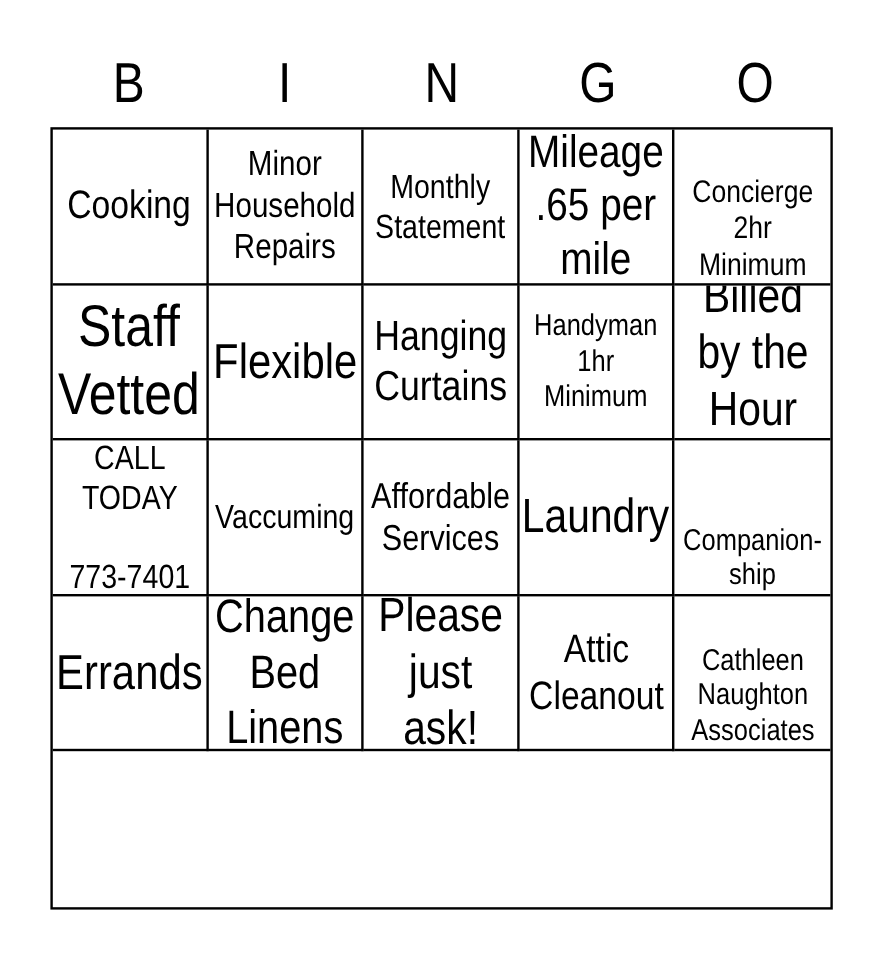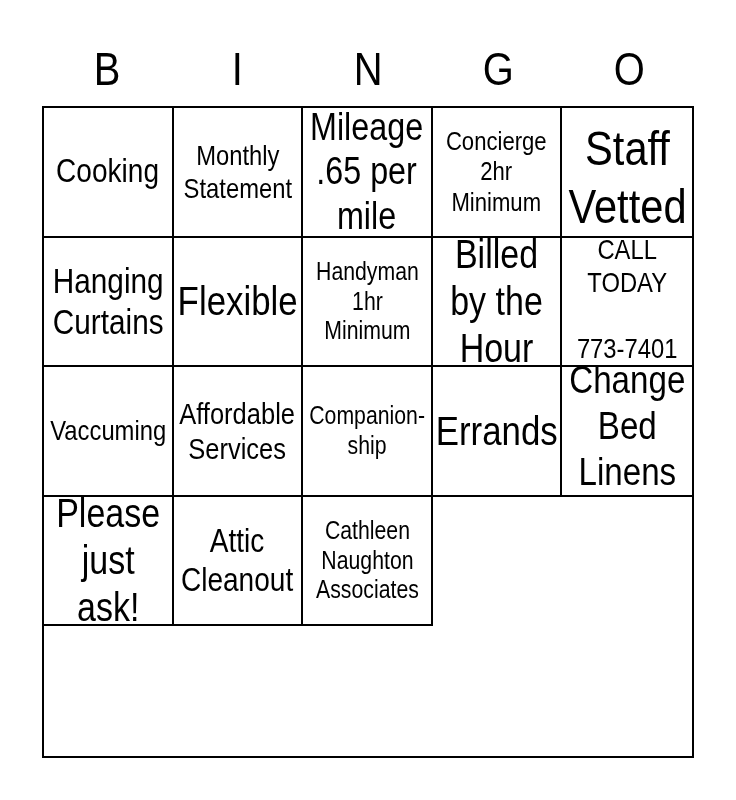--- a/index.html
+++ b/index.html
@@ -64,20 +64,27 @@
     <div class="bingo-letter">G</div>
     <div class="bingo-letter">O</div>
   </div>
 <div class="bingo-grid">
     <div class="cell">
       <div class="cell-inner" style="font-size: 33px;">
         <div class="cell-line">Cooking</div>
       </div>
     </div>
     <div class="cell">
+      <div class="cell-inner" style="font-size: 29px;">
+        <div class="cell-line">Minor</div>
+        <div class="cell-line">Household</div>
+        <div class="cell-line">Repairs</div>
+      </div>
+    </div>
+    <div class="cell">
       <div class="cell-inner" style="font-size: 28px;">
         <div class="cell-line">Monthly</div>
         <div class="cell-line">Statement</div>
       </div>
     </div>
     <div class="cell">
       <div class="cell-inner" style="font-size: 38px;">
         <div class="cell-line">Mileage</div>
         <div class="cell-line">.65 per</div>
         <div class="cell-line">mile</div>
@@ -90,28 +97,28 @@
         <div class="cell-line">Minimum</div>
       </div>
     </div>
     <div class="cell">
       <div class="cell-inner" style="font-size: 49px;">
         <div class="cell-line">Staff</div>
         <div class="cell-line">Vetted</div>
       </div>
     </div>
     <div class="cell">
+      <div class="cell-inner" style="font-size: 41px;">
+        <div class="cell-line">Flexible</div>
+      </div>
+    </div>
+    <div class="cell">
       <div class="cell-inner" style="font-size: 35px;">
         <div class="cell-line">Hanging</div>
         <div class="cell-line">Curtains</div>
-      </div>
-    </div>
-    <div class="cell">
-      <div class="cell-inner" style="font-size: 41px;">
-        <div class="cell-line">Flexible</div>
       </div>
     </div>
     <div class="cell">
       <div class="cell-inner" style="font-size: 25px;">
         <div class="cell-line">Handyman</div>
         <div class="cell-line">1hr</div>
         <div class="cell-line">Minimum</div>
       </div>
     </div>
     <div class="cell">
@@ -131,20 +138,25 @@
     </div>
     <div class="cell">
       <div class="cell-inner" style="font-size: 28px;">
         <div class="cell-line">Vaccuming</div>
       </div>
     </div>
     <div class="cell">
       <div class="cell-inner" style="font-size: 30px;">
         <div class="cell-line">Affordable</div>
         <div class="cell-line">Services</div>
+      </div>
+    </div>
+    <div class="cell">
+      <div class="cell-inner" style="font-size: 40px;">
+        <div class="cell-line">Laundry</div>
       </div>
     </div>
     <div class="cell">
       <div class="cell-inner" style="font-size: 25px;">
         <div class="cell-line">Companion-</div>
         <div class="cell-line">ship</div>
       </div>
     </div>
     <div class="cell">
       <div class="cell-inner" style="font-size: 41px;">

